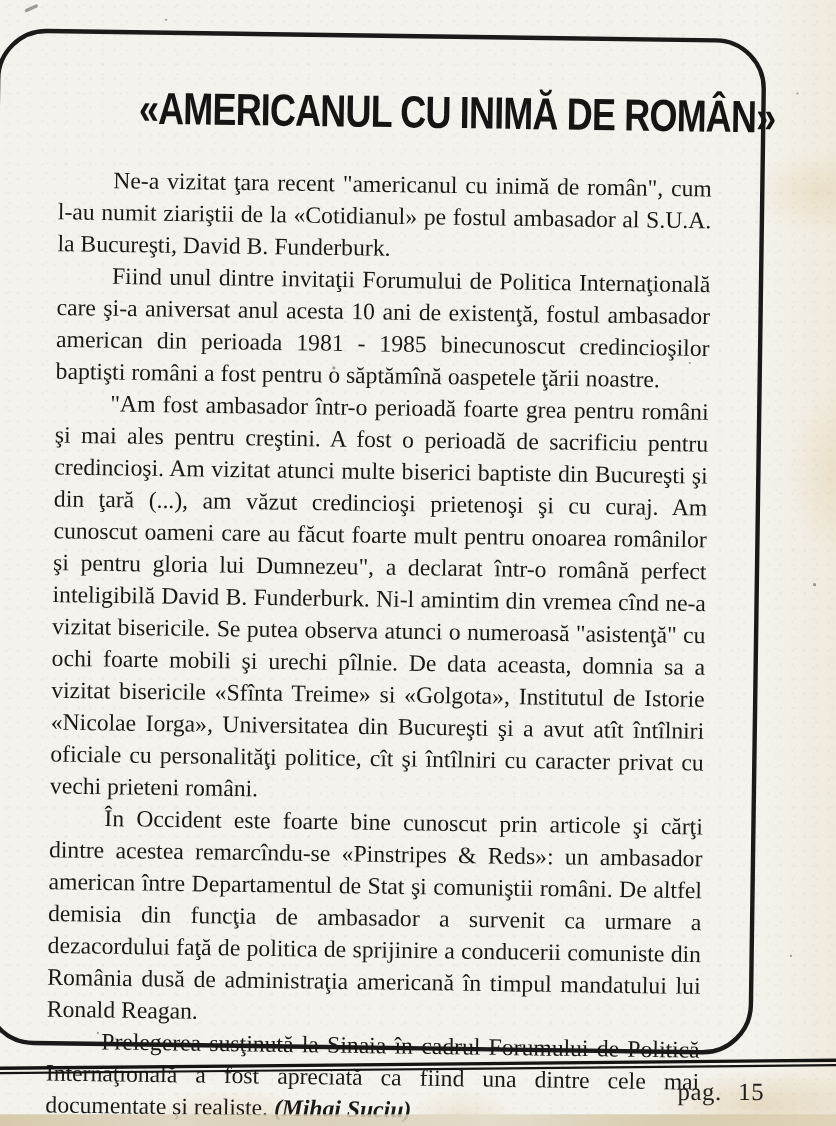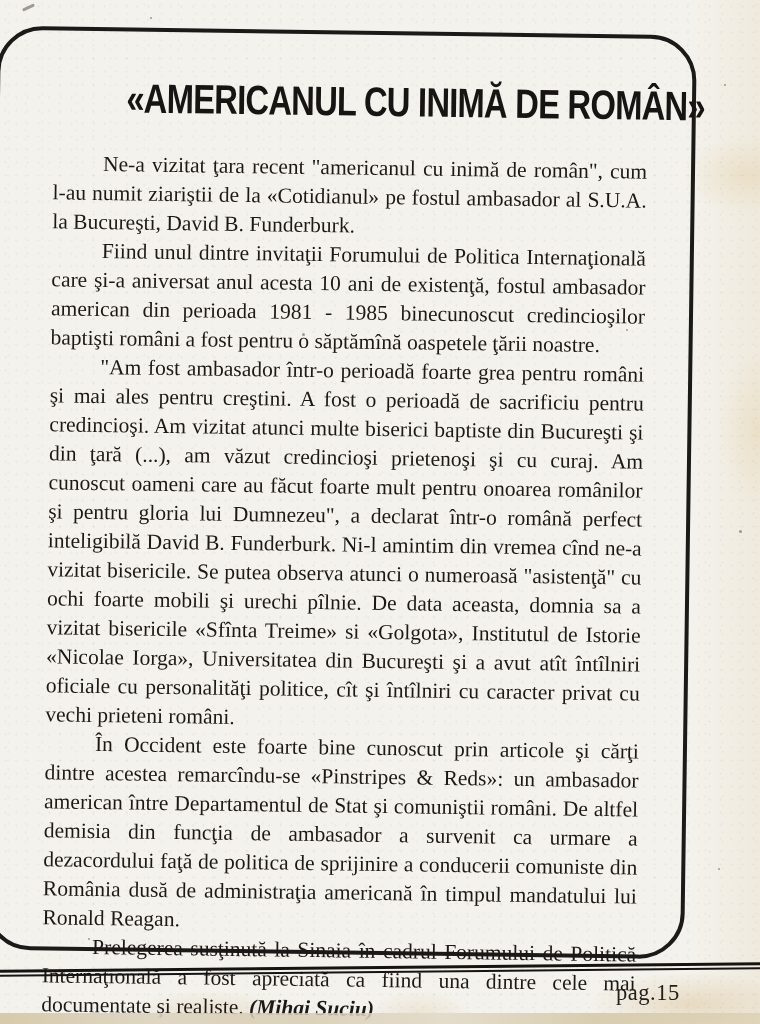--- a/index.html
+++ b/index.html
@@ -79,21 +79,21 @@
     box-sizing: border-box;
   }
 
   .page-footer {
     position: absolute;
     left: 616px; top: 980px;
     font-size: 22.5px;
     color: #22201c;
     letter-spacing: 0.5px;
   }
-  .page-footer .page-number { }
+  .page-footer .page-number { margin-left: 15px; }
 
   .scan-edge-strip {
     position: absolute;
     left: 0; bottom: 0;
     width: 760px; height: 11px;
     background: linear-gradient(to right,
       #d2c3a0, #dcd3bf 22%, #d7ccb2 40%, #e2dac8 58%, #d4c7a6 78%, #ddd0b4 100%);
     opacity: 0.85;
   }
 

